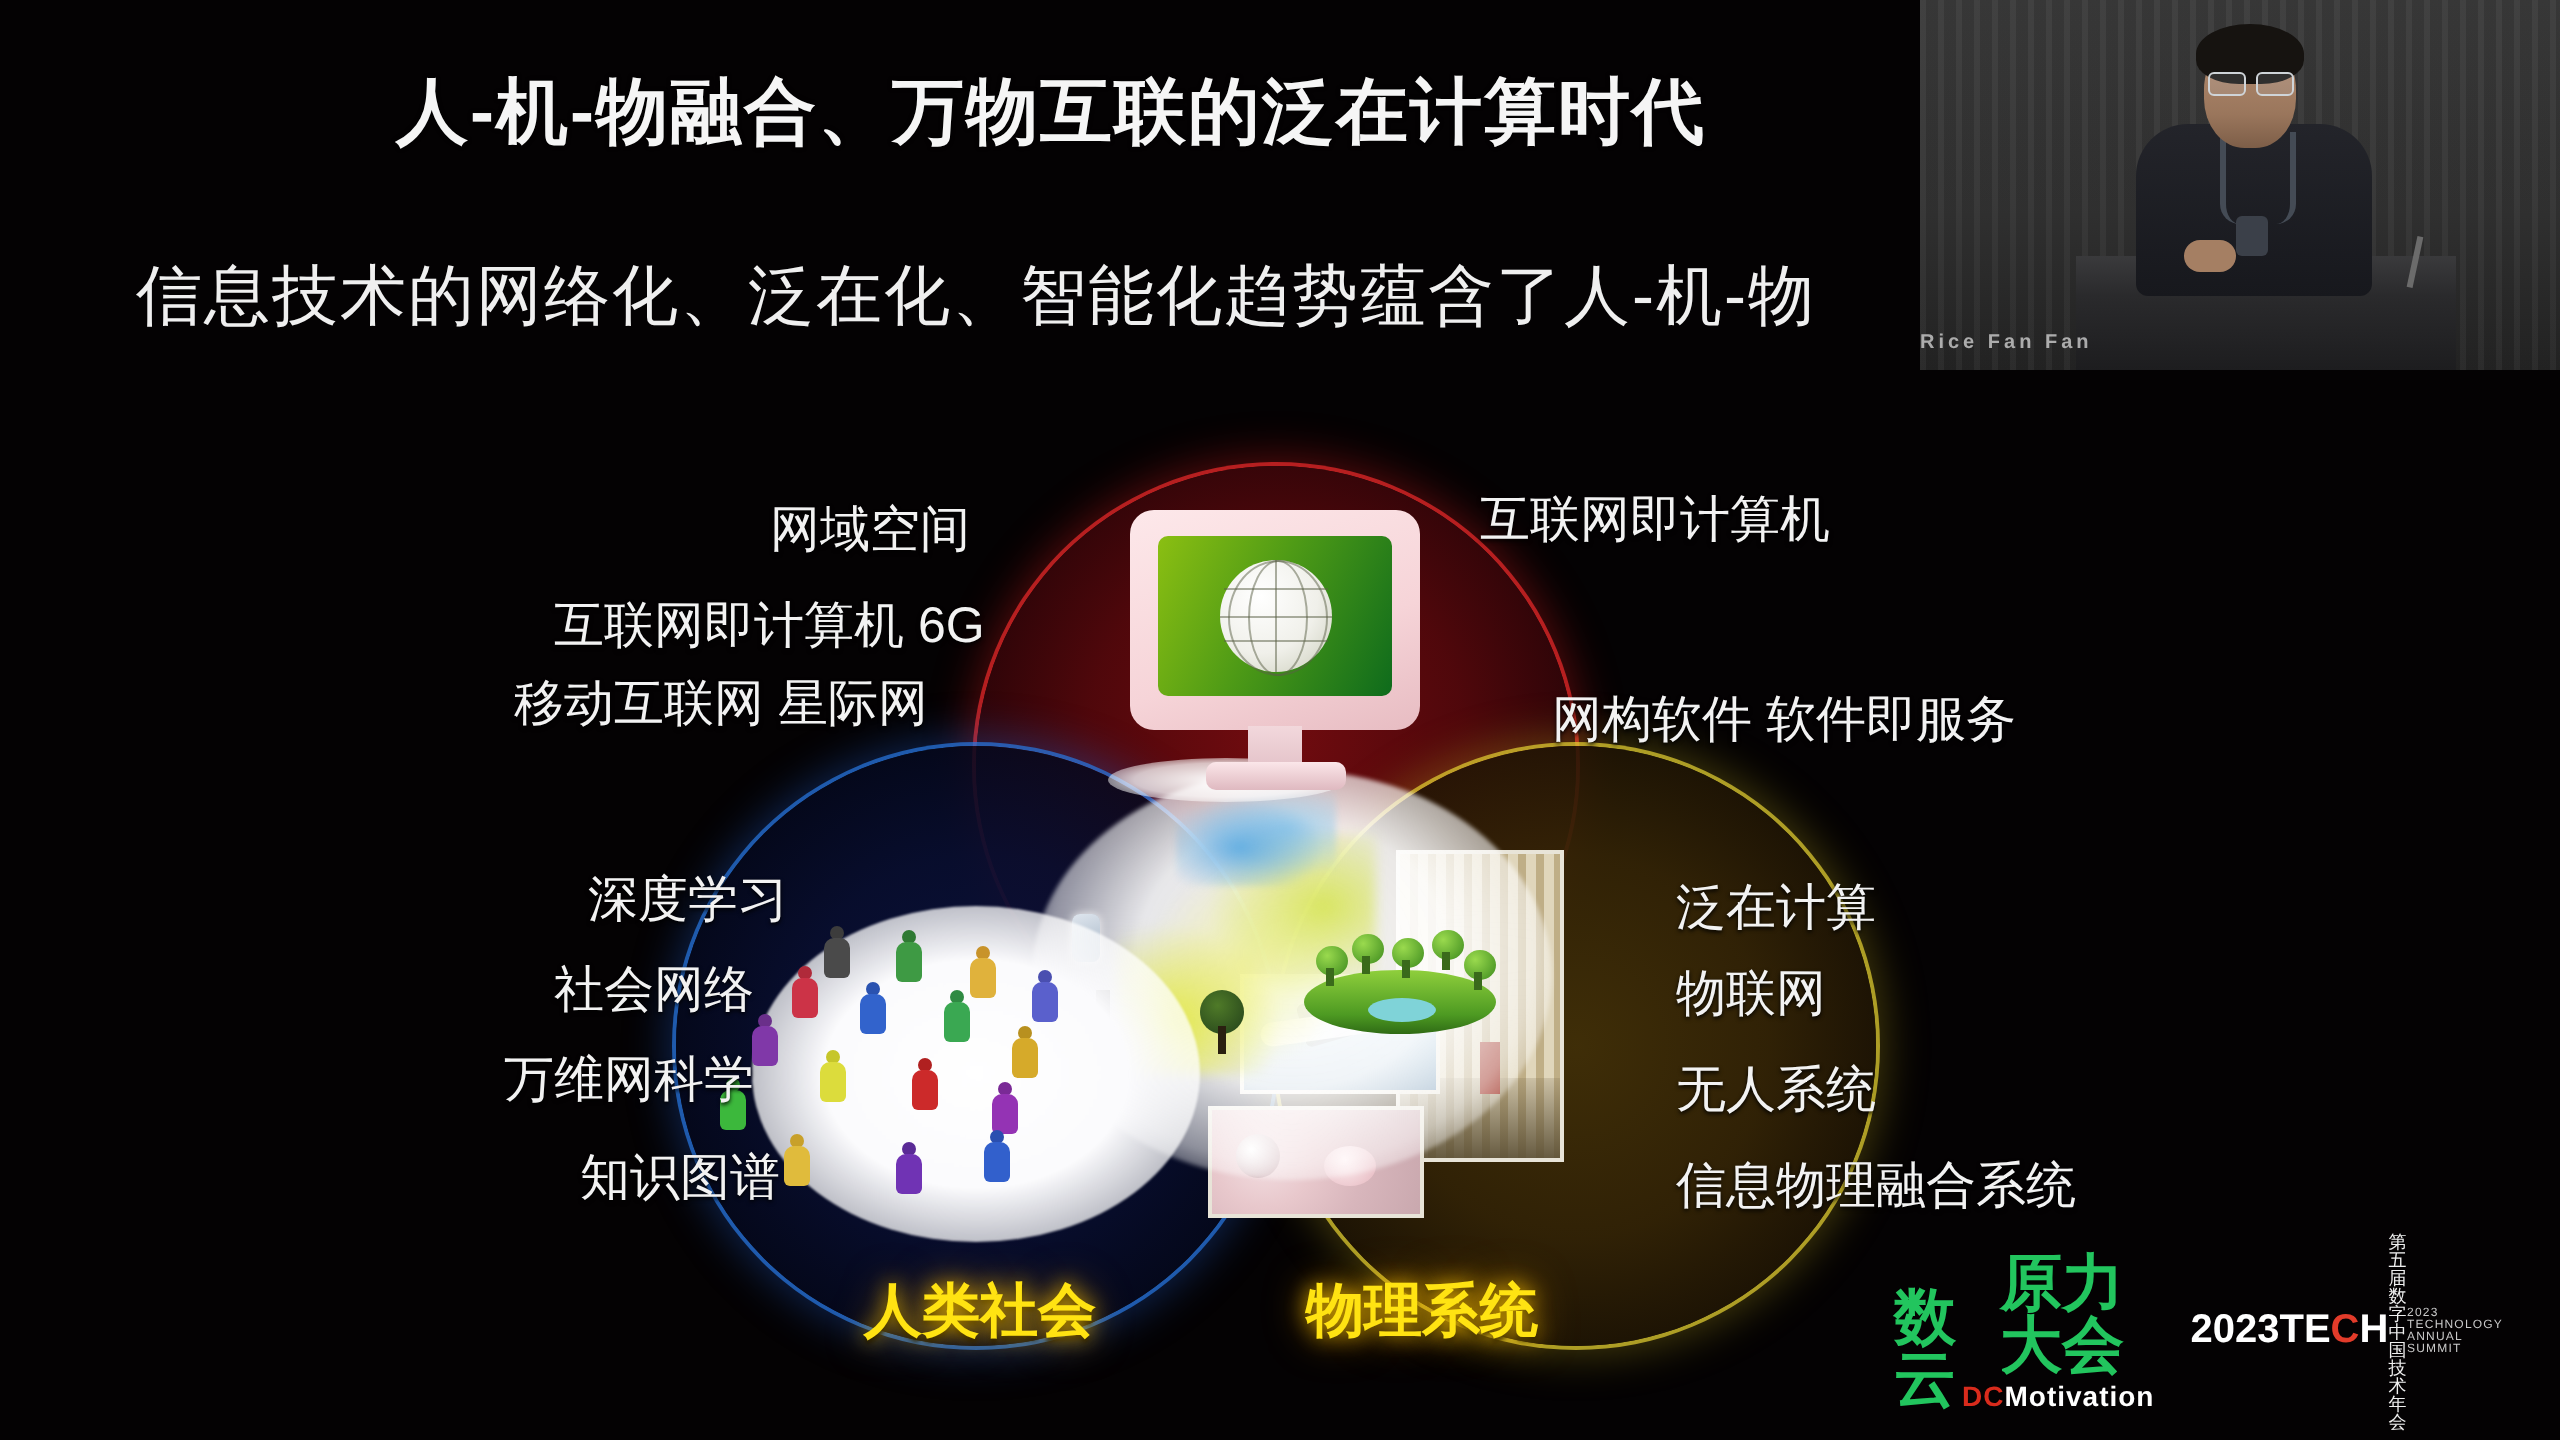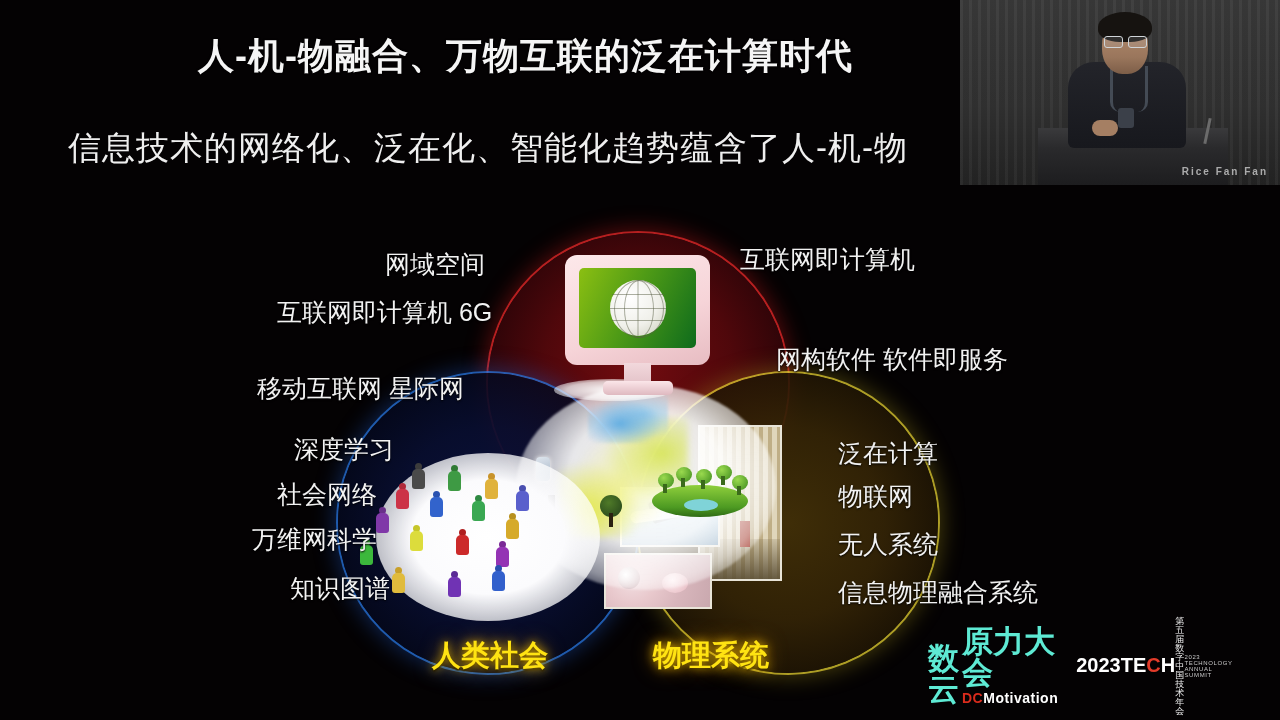--- a/index.html
+++ b/index.html
@@ -199,21 +199,21 @@
   .lbl-phys{left:653px;top:636px;}
 
   
   .kw{
     position:absolute;font-size:25px;color:#f2f2f2;white-space:nowrap;
     text-shadow:0 1px 2px #000;
   }
 
   
   .logo{position:absolute;left:928px;top:636px;width:236px;height:58px;display:flex;align-items:center;}
-  .logo-cn{font-size:31px;font-weight:700;color:#5eead4;letter-spacing:0px;line-height:1;}
+  .logo-cn{font-size:31px;font-weight:700;color:#22c55e;letter-spacing:0px;line-height:1;margin-left:19px;}
   .logo-block{display:flex;align-items:flex-end;}
   .logo-right{margin-left:3px;}
   .logo-sub{font-size:14px;font-weight:700;letter-spacing:.5px;line-height:1;margin-top:3px;}
   .logo-sub .dc{color:#d92b1c;}
   .logo-sub .mot{color:#fff;}
   .logo-div{width:1px;height:40px;background:#8c8c8c;margin:0 9px;}
   .logo-year{display:flex;flex-direction:row;align-items:center;}
   .logo-year .yr{font-size:20px;font-weight:700;color:#fff;letter-spacing:0;line-height:1;}
   .logo-year .yr em{font-style:normal;color:#e23b2a;}
   .logo-year .cn2{font-size:9px;color:#efefef;letter-spacing:.3px;margin-top:3px;line-height:1;}
@@ -238,22 +238,22 @@
   .pip-glass span:last-child{right:0;}
   .pip-body{position:absolute;left:108px;top:62px;width:118px;height:86px;border-radius:26px 26px 6px 6px;
     background:linear-gradient(180deg,#23242a 0%,#17181d 100%);}
   .pip-lanyard{position:absolute;left:150px;top:66px;width:32px;height:46px;
     border-left:3px solid #444b55;border-right:3px solid #444b55;border-radius:0 0 10px 10px;}
   .pip-badge{position:absolute;left:158px;top:108px;width:16px;height:20px;border-radius:3px;background:#3b4049;}
   .pip-hand{position:absolute;left:132px;top:120px;width:26px;height:16px;border-radius:8px;background:#a57f63;}
   .pip-podium{position:absolute;left:78px;top:128px;width:190px;height:57px;
     background:linear-gradient(180deg,#3a3a3c 0%,#2a2a2c 35%,#1d1d1f 100%);}
   .pip-mic{position:absolute;left:246px;top:118px;width:3px;height:26px;background:#6b6b6b;transform:rotate(12deg);}
-  .pip-caption{position:absolute;left:0;right:12px;bottom:8px;text-align:right;
-    font-size:10px;color:#d8d8d8;letter-spacing:2px;opacity:.75;font-weight:700;padding-left:28px;}
+  .pip-caption{position:absolute;left:0;right:12px;bottom:8px;text-align:left;
+    font-size:10px;color:#d8d8d8;letter-spacing:2px;opacity:.75;font-weight:700;}
 </style>
 </head>
 <body>
 
 <div id="slide">
 
   <div class="slide-title">人-机-物融合、万物互联的泛在计算时代</div>
   <div class="slide-subtitle">信息技术的网络化、泛在化、智能化趋势蕴含了人-机-物</div>
 
   <div class="venn">
@@ -383,21 +383,21 @@
       <div class="mon-neck"></div>
       <div class="mon-base"></div>
     </div>
   </div>
 
   <div class="venn-label lbl-social">人类社会</div>
   <div class="venn-label lbl-phys">物理系统</div>
 
   <div class="kw" style="left:385px;top:248px">网域空间</div>
   <div class="kw" style="left:277px;top:296px">互联网即计算机  6G</div>
-  <div class="kw" style="left:257px;top:372px">移动互联网  星际网</div>
+  <div class="kw" style="left:257px;top:335px">移动互联网  星际网</div>
 
   <div class="kw" style="left:740px;top:243px">互联网即计算机</div>
   <div class="kw" style="left:776px;top:343px">网构软件    软件即服务</div>
 
   <div class="kw" style="left:294px;top:433px">深度学习</div>
   <div class="kw" style="left:277px;top:478px">社会网络</div>
   <div class="kw" style="left:252px;top:523px">万维网科学</div>
   <div class="kw" style="left:290px;top:572px">知识图谱</div>
 
   <div class="kw" style="left:838px;top:437px">泛在计算</div>

